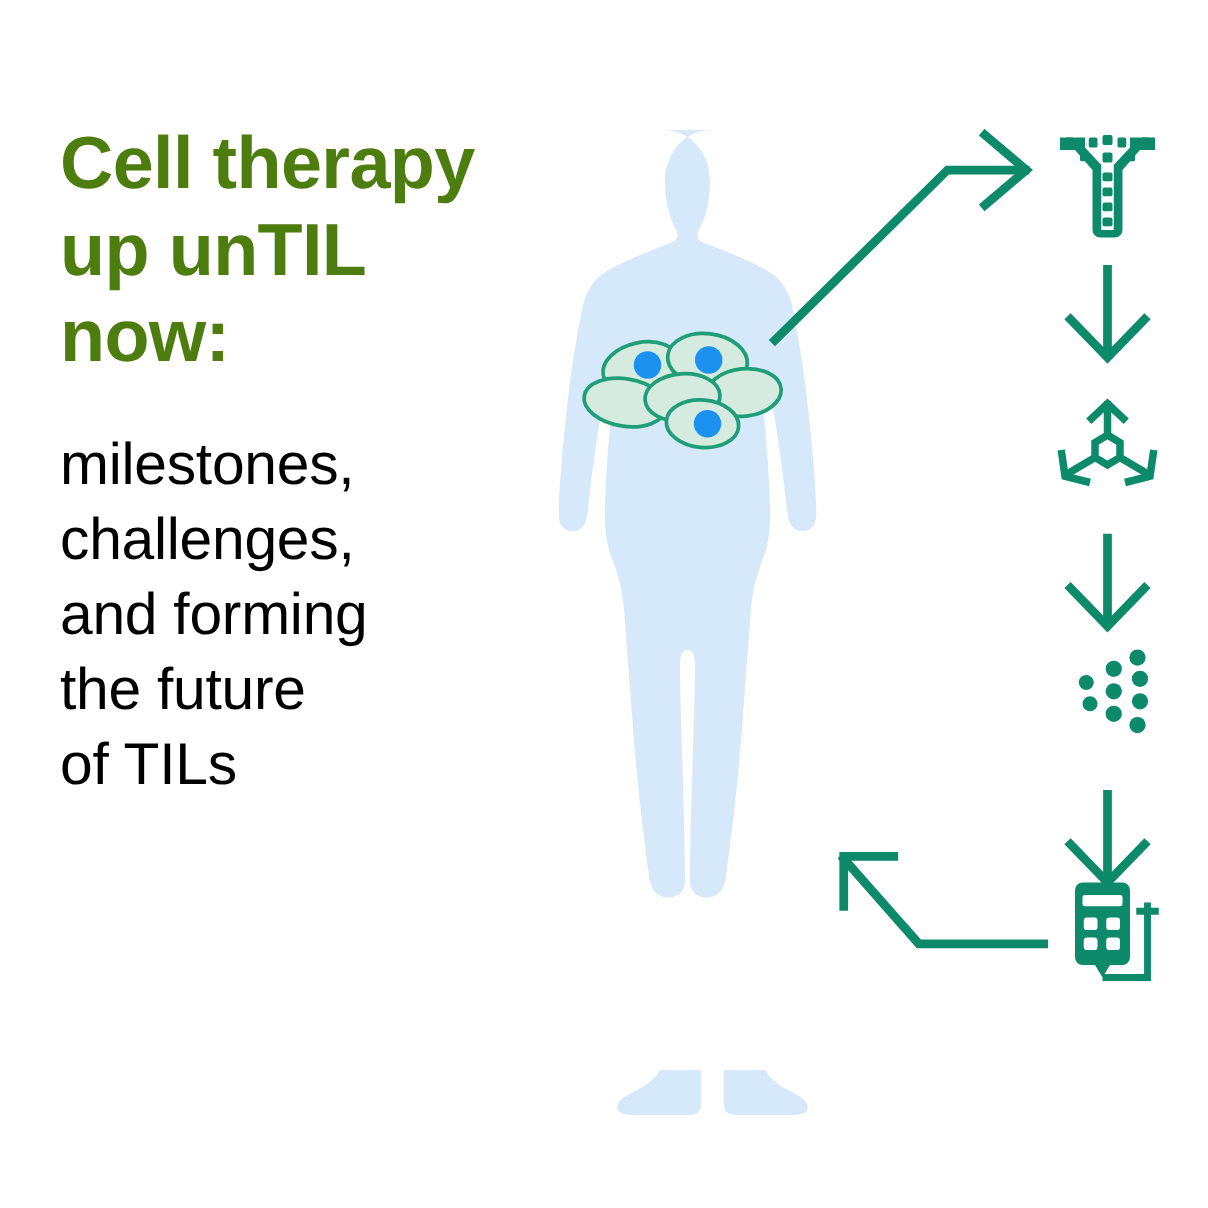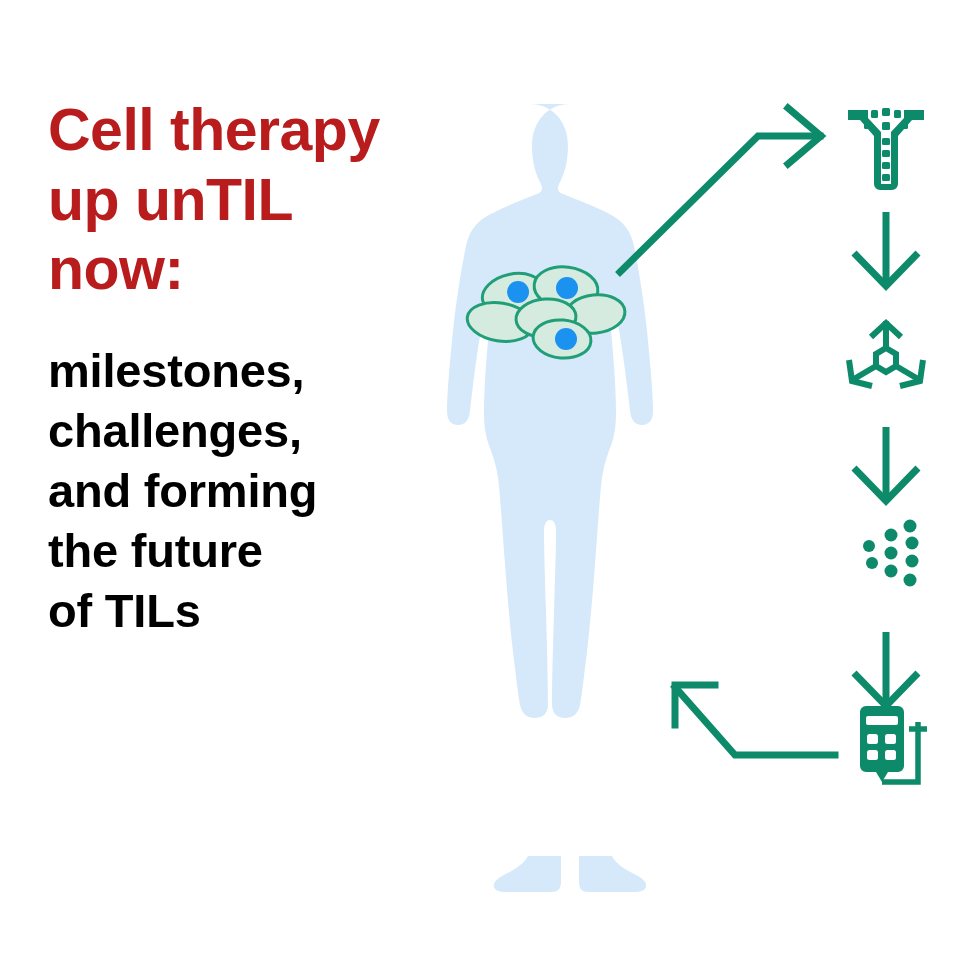--- a/index.html
+++ b/index.html
@@ -25,27 +25,27 @@
     position: absolute;
     left: 48px;
     top: 96px;
     width: 400px;
   }
   #headline {
     font-size: 59px;
     font-weight: 700;
     line-height: 1.18;
     letter-spacing: -0.5px;
-    color: #b91c1c;
+    color: #4d7c0f;
     margin: 0;
     white-space: pre-line;
   }
   #subhead {
     font-size: 47px;
-    font-weight: 700;
+    font-weight: 400;
     line-height: 1.28;
     letter-spacing: -0.2px;
     color: #000000;
     margin: 0;
     padding-top: 36px;
     white-space: pre-line;
   }
 
   
   #body-figure {

